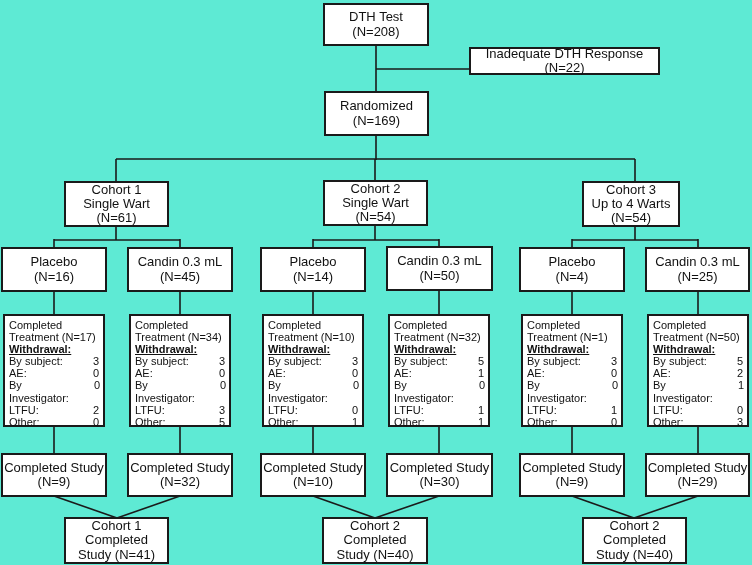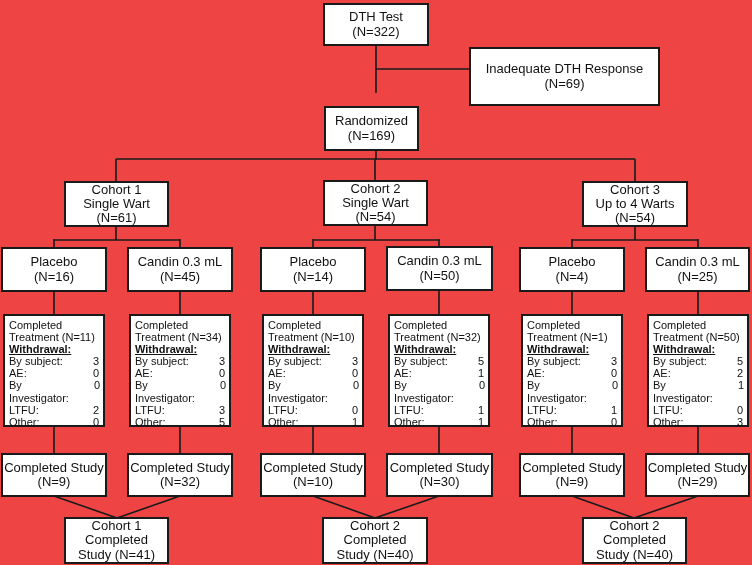--- a/index.html
+++ b/index.html
@@ -1,20 +1,20 @@
 <!DOCTYPE html>
 <html><head>
 <meta charset="utf-8">
 <style>
   html, body { margin: 0; padding: 0; background: #ffffff; }
   .canvas {
     position: relative;
     width: 752px;
     height: 565px;
-    background: #ef4444;
+    background: #5eead4;
     font-family: "Liberation Sans", sans-serif;
     color: #111111;
     overflow: hidden;
   }
   .lines {
     position: absolute;
     left: 0; top: 0;
     width: 752px; height: 565px;
     z-index: 0;
   }
@@ -94,56 +94,56 @@
       <line x1="180" y1="496" x2="117" y2="518"></line>
       <line x1="313" y1="496" x2="375" y2="518"></line>
       <line x1="439" y1="496" x2="375" y2="518"></line>
       <line x1="572" y1="496" x2="634" y2="518"></line>
       <line x1="698" y1="496" x2="634" y2="518"></line>
     </g>
   </svg>
 
   <div class="box" style="left:323px;top:3px;width:106px;height:43px">
     <div>DTH Test</div>
-    <div>(N=322)</div>
-  </div>
-
-  <div class="box" style="left:469px;top:47px;width:191px;height:59px">
+    <div>(N=208)</div>
+  </div>
+
+  <div class="box" style="left:469px;top:47px;width:191px;height:28px">
     <div>Inadequate DTH Response</div>
-    <div>(N=69)</div>
-  </div>
-
-  <div class="box" style="left:324px;top:106px;width:95px;height:45px">
+    <div>(N=22)</div>
+  </div>
+
+  <div class="box" style="left:324px;top:91px;width:105px;height:45px">
     <div>Randomized</div>
     <div>(N=169)</div>
   </div>
 
   <div class="box" style="left:64px;top:181px;width:105px;height:46px">
     <div>Cohort 1</div>
     <div>Single Wart</div>
     <div>(N=61)</div>
   </div>
   <div class="box" style="left:323px;top:180px;width:105px;height:46px">
     <div>Cohort 2</div>
     <div>Single Wart</div>
     <div>(N=54)</div>
   </div>
-  <div class="box" style="left:582px;top:181px;width:106px;height:46px">
+  <div class="box" style="left:582px;top:181px;width:98px;height:46px">
     <div>Cohort 3</div>
     <div>Up to 4 Warts</div>
     <div>(N=54)</div>
   </div>
 
   <div class="box" style="left:1px;top:247px;width:106px;height:45px">
     <div>Placebo</div>
     <div>(N=16)</div>
   </div>
   <div class="box detail-box" style="left:3px;top:314px;width:102px;height:113px">
     <div>Completed</div>
-    <div>Treatment (N=11)</div>
+    <div>Treatment (N=17)</div>
     <div class="spacer"></div>
     <div class="underlined">Withdrawal:</div>
     <div class="wrow">
         <span>By subject:</span>
         <span>3</span>
       </div>
     <div class="wrow">
         <span>AE:</span>
         <span>0</span>
       </div>

